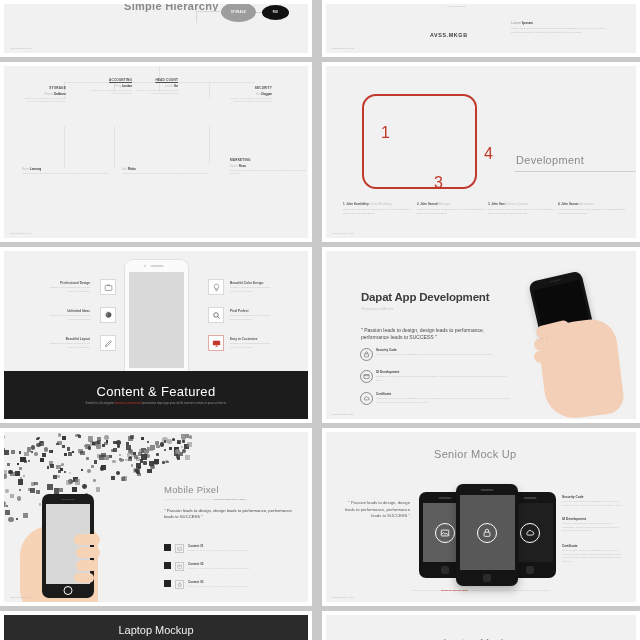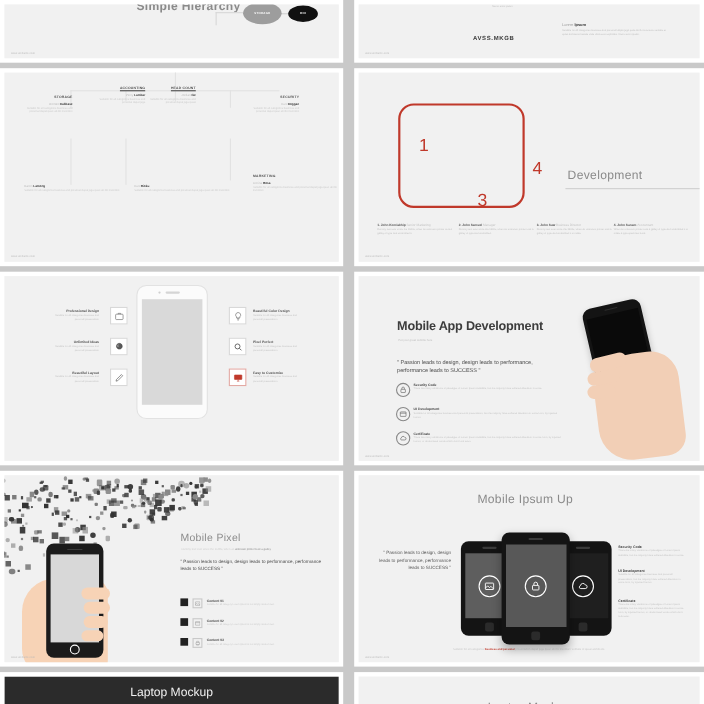--- a/index.html
+++ b/index.html
@@ -356,26 +356,30 @@
         <svg viewBox="0 0 24 24" fill="#c0392b" stroke="#c0392b" stroke-width="1.4">
             <rect x="3" y="5" width="18" height="11" rx="1"></rect>
             <path d="M9 20h6M12 16v4" stroke="#c0392b"></path>
           </svg>
       </div>
       <div class="feat" style="left:226px; top:86px;">
         <div class="fh">Easy to Customize</div>
         <div class="fd">Suitable for all categories business and personal presentation</div>
       </div>
 
-    </div>
-  </div>
-
-  <div class="slide">
-    <div class="inner">
-      <div class="mad-t">Mobile App Development</div>
+      <div class="darkband">
+        <h2>Content &amp; Featured</h2>
+        <p><span>Suitable for all categories </span><span class="red">business and personal</span><span> presentation dapat juga quae ab illo inventore veritatis et quasi architecto.</span></p>
+      </div>
+    </div>
+  </div>
+
+  <div class="slide">
+    <div class="inner">
+      <div class="mad-t">Dapat App Development</div>
       <div class="mad-s">Put your great subtitle here</div>
       <div class="mad-q">" Passion leads to design, design leads to performance, performance leads to SUCCESS "</div>
 
       <div class="mad-li" style="left:34px; top:97px;">
         <div class="ci">
             <svg viewBox="0 0 24 24" fill="none" stroke="#555" stroke-width="1.8">
               <rect x="5" y="10" width="14" height="10" rx="1.5"></rect>
               <path d="M8 10V7a4 4 0 018 0v3"></path>
             </svg>
           </div>
@@ -695,21 +699,21 @@
           <p>Suitable for all category Lorem Ipsum is not simply random text.</p>
         </div>
       </div>
 
       <div class="foot">www.website.com</div>
     </div>
   </div>
 
   <div class="slide">
     <div class="inner">
-      <div class="mu-title ttl-lt">Mobile Ipsum Up</div>
+      <div class="mu-title ttl-lt">Senior Mock Up</div>
       <div class="mu-q">" Passion leads to design, design leads to performance, performance leads to SUCCESS "</div>
 
       <div class="mu-ph" style="left:93px; top:60px; width:52px; height:86px;">
         <div class="sp"></div>
         <div class="sc" style="background:#5e5e5e;">
           <div class="mu-icon">
               <svg viewBox="0 0 24 24" fill="none" stroke="#fff" stroke-width="2">
                 <rect x="3" y="5" width="18" height="14" rx="1"></rect>
                 <path d="M3 16l5-5 4 4 3-3 6 6"></path>
               </svg>

